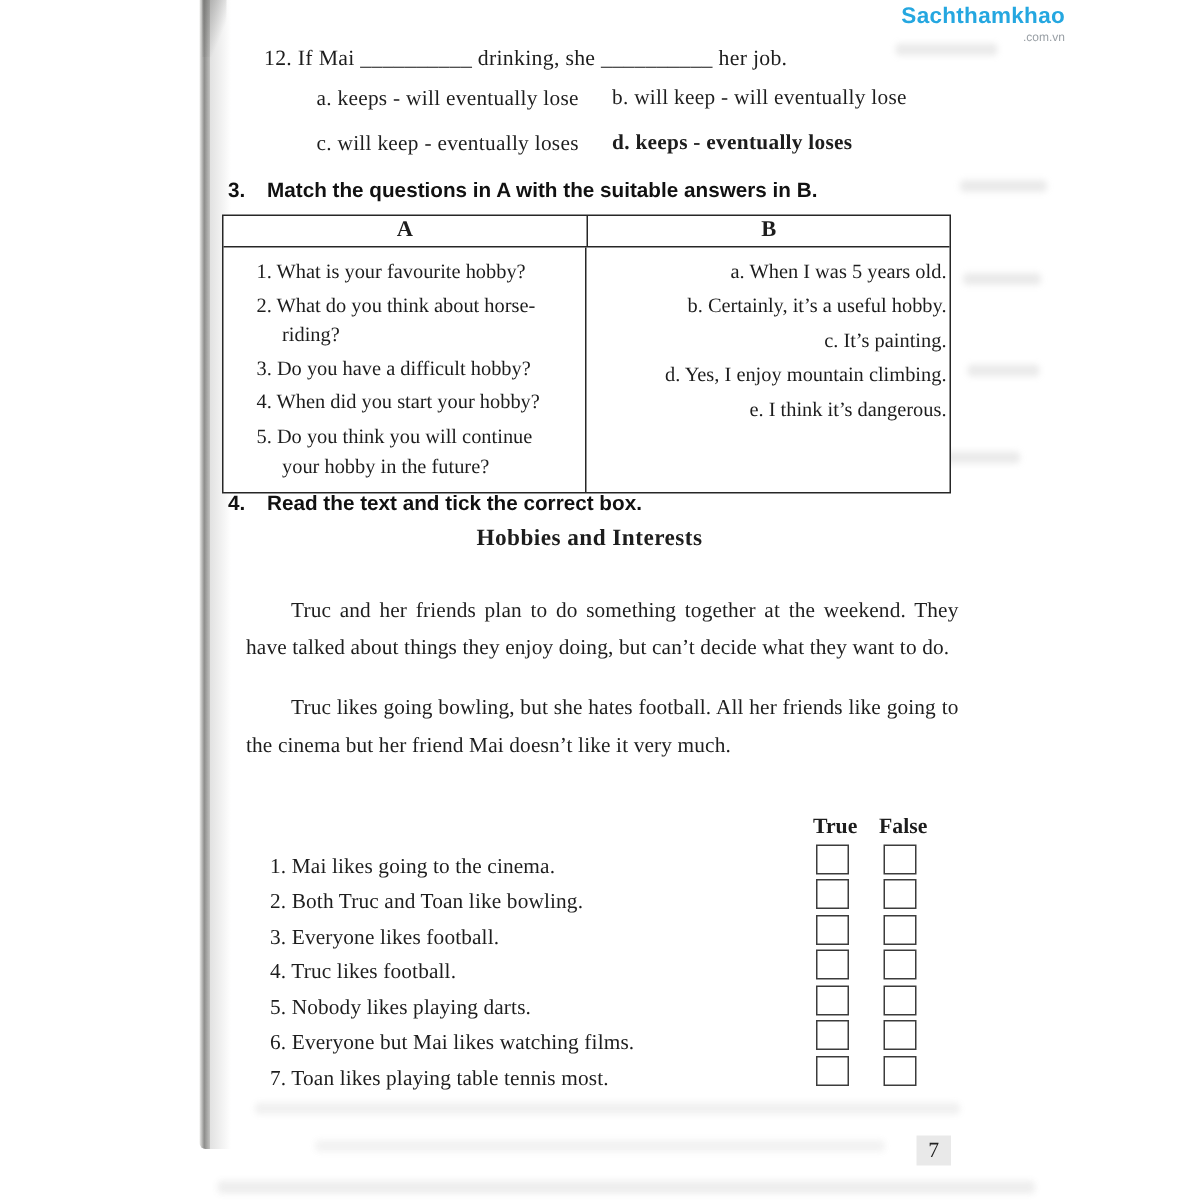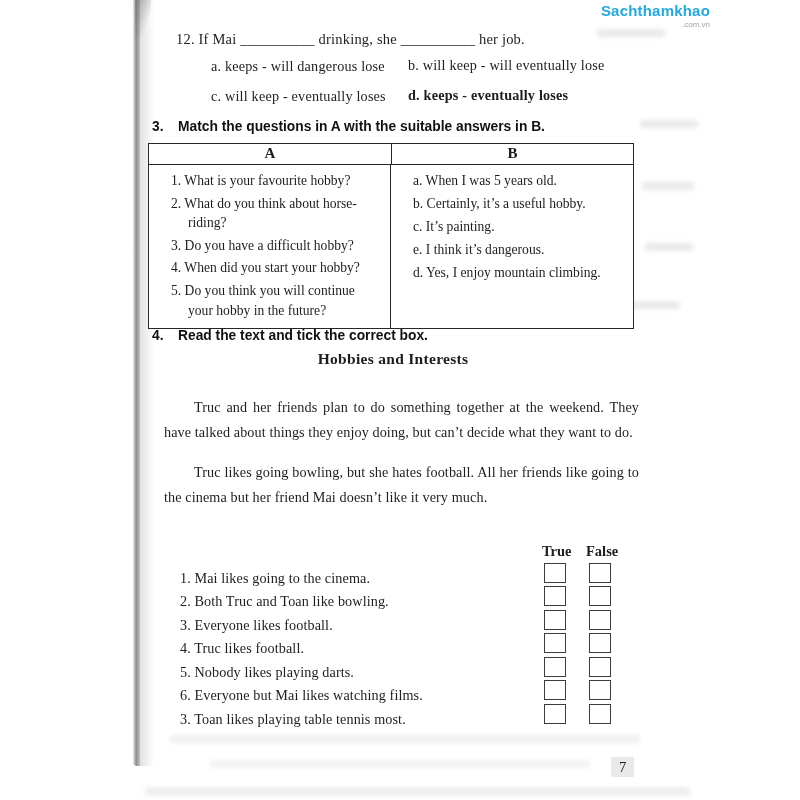--- a/index.html
+++ b/index.html
@@ -49,21 +49,21 @@
     border:1.5px solid #262626;background:#fff;}
   .mt-header{display:flex;border-bottom:1.5px solid #262626;}
   .mt-header div{text-align:center;font-weight:bold;font-size:15px;padding:1px 0 2px;}
   .mt-ha{width:242px;border-right:1.5px solid #262626;}
   .mt-hb{flex:1;}
   .mt-body{display:flex;}
   .mt-ca{width:242px;border-right:1.5px solid #262626;padding:6px 16px 8px 22px;box-sizing:border-box;}
   .mt-cb{flex:1;padding:6px 2px 8px 22px;box-sizing:border-box;}
   .q-item{font-size:13.6px;line-height:19.6px;padding-left:17px;text-indent:-17px;margin-top:3px;}
   .q-item:first-child{margin-top:0;}
-  .a-item{font-size:13.6px;line-height:19.6px;margin-top:3.5px;white-space:nowrap;}
+  .a-item{font-size:13.6px;line-height:19.6px;margin-top:3.5px;white-space:nowrap;text-align:right;}
   .a-item:first-child{margin-top:0;}
   
   .passage-title{position:absolute;left:148px;top:350px;width:490px;text-align:center;
     font-weight:bold;font-size:15.5px;letter-spacing:.3px;}
   .passage{position:absolute;left:148px;top:379px;width:507px;}
   .passage p{margin:16px;font-size:14.2px;line-height:24.6px;text-align:justify;
     text-indent:30px;letter-spacing:.1px;}
   
   .tf-head{position:absolute;top:543px;font-weight:bold;font-size:14.5px;}
   .tf-true-label{left:542px;} .tf-false-label{left:586px;}
@@ -92,21 +92,21 @@
 <div class="bleed" style="left:170px;top:735px;width:470px;height:8px;opacity:.7;"></div>
 <div class="bleed" style="left:210px;top:760px;width:380px;height:8px;opacity:.6;"></div>
 <div class="bleed" style="left:145px;top:787px;width:545px;height:9px;opacity:.8;"></div>
 
 <div class="watermark">
   <span class="brand">Sachthamkhao</span>
   <span class="domain">.com.vn</span>
 </div>
 
 <div class="q15-stem">12. If Mai __________ drinking, she __________ her job.</div>
-<div class="q15-opt q15-a">a. keeps - will dangerous lose</div>
+<div class="q15-opt q15-a">a. keeps - will eventually lose</div>
 <div class="q15-opt q15-b">b. will keep - will eventually lose</div>
 <div class="q15-opt q15-c">c. will keep - eventually loses</div>
 <div class="q15-opt q15-d">d. keeps - eventually loses</div>
 
 <div class="sec-num sec3">3.</div>
 <div class="sec-title sec3">Match the questions in A with the suitable answers in B.</div>
 
 <div class="match-table">
   <div class="mt-header">
     <div class="mt-ha">A</div>
@@ -117,22 +117,22 @@
       <div class="q-item">1. What is your favourite hobby?</div>
       <div class="q-item">2. What do you think about horse-riding?</div>
       <div class="q-item">3. Do you have a difficult hobby?</div>
       <div class="q-item">4. When did you start your hobby?</div>
       <div class="q-item">5. Do you think you will continue your hobby in the future?</div>
     </div>
     <div class="mt-cb">
       <div class="a-item">a. When I was 5 years old.</div>
       <div class="a-item">b. Certainly, it’s a useful hobby.</div>
       <div class="a-item">c. It’s painting.</div>
+      <div class="a-item">d. Yes, I enjoy mountain climbing.</div>
       <div class="a-item">e. I think it’s dangerous.</div>
-      <div class="a-item">d. Yes, I enjoy mountain climbing.</div>
     </div>
   </div>
 </div>
 
 <div class="sec-num sec4">4.</div>
 <div class="sec-title sec4">Read the text and tick the correct box.</div>
 
 <div class="passage-title">Hobbies and Interests</div>
 <div class="passage">
   <p>Truc and her friends plan to do something together at the weekend. They have talked about things they enjoy doing, but can’t decide what they want to do.</p>
@@ -166,18 +166,18 @@
   <span class="tf-text">5. Nobody likes playing darts.</span>
   <div class="tf-box t"></div>
   <div class="tf-box f"></div>
 </div>
 <div class="tf-row" style="top:684px;">
   <span class="tf-text">6. Everyone but Mai likes watching films.</span>
   <div class="tf-box t"></div>
   <div class="tf-box f"></div>
 </div>
 <div class="tf-row" style="top:708px;">
-  <span class="tf-text">3. Toan likes playing table tennis most.</span>
+  <span class="tf-text">7. Toan likes playing table tennis most.</span>
   <div class="tf-box t"></div>
   <div class="tf-box f"></div>
 </div>
 
 <div class="page-num">7</div>
 
 </body></html>

